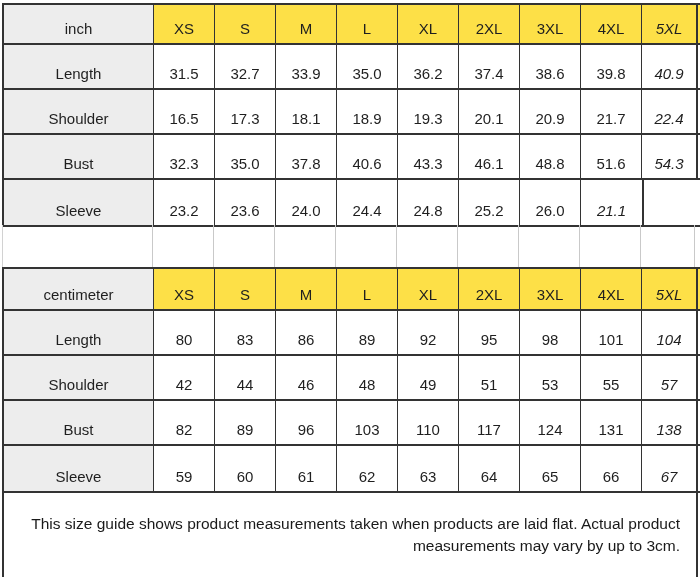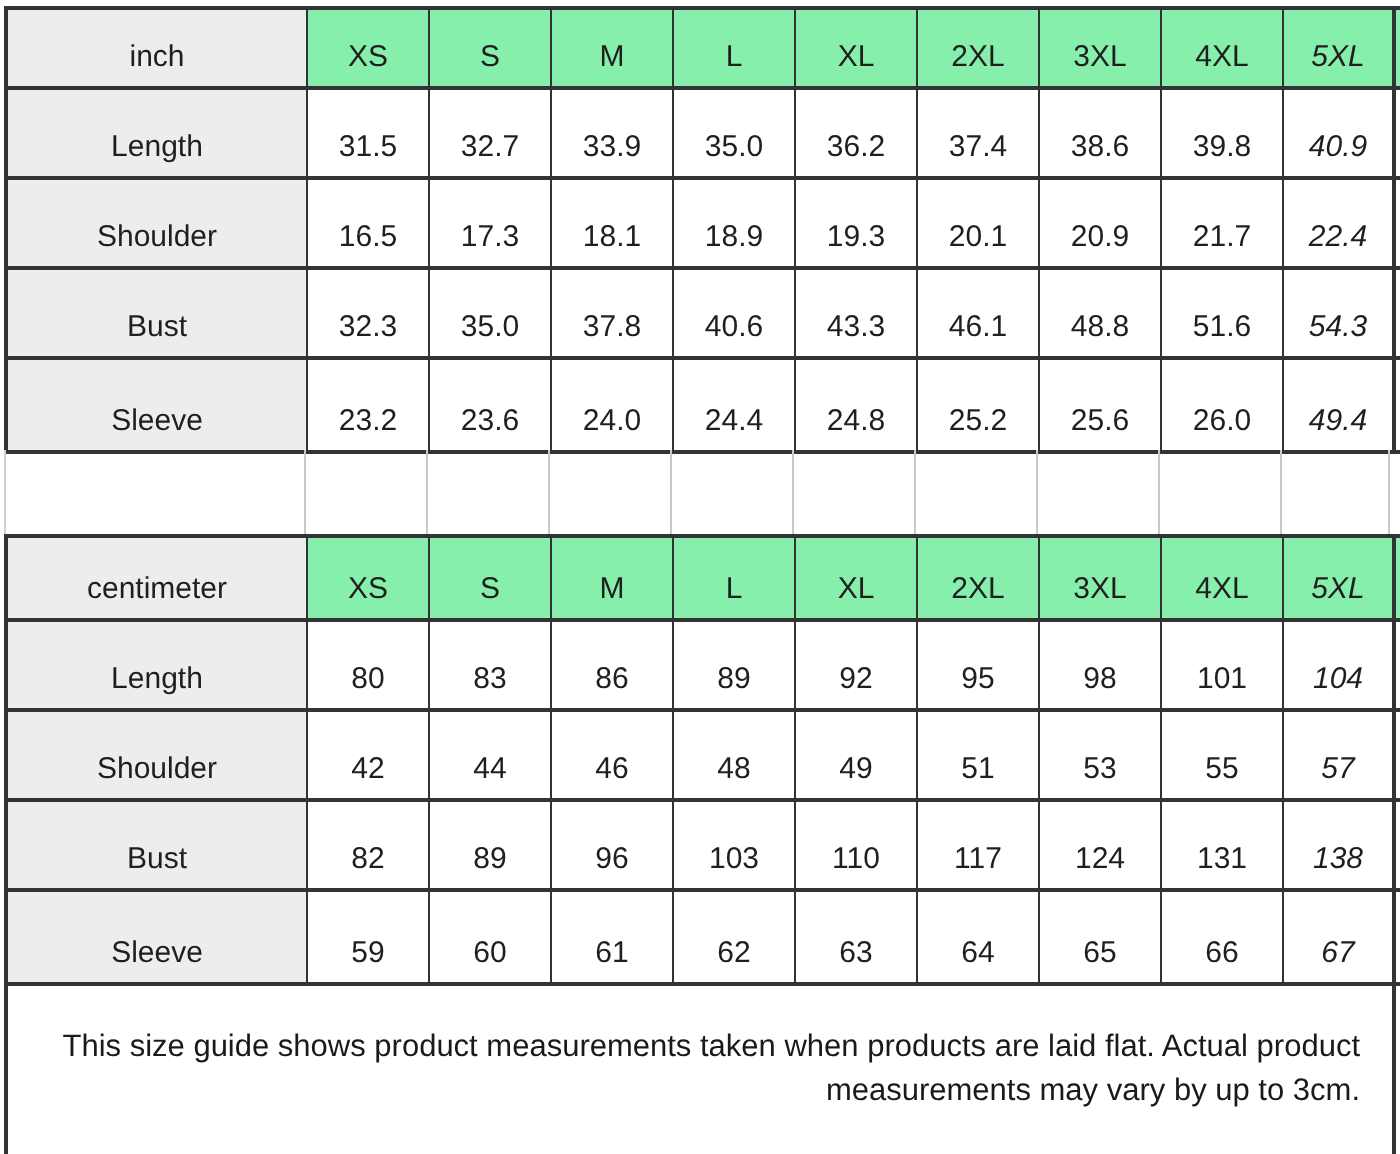--- a/index.html
+++ b/index.html
@@ -38,21 +38,21 @@
     display: flex;
     align-items: flex-end;
     justify-content: center;
     padding-bottom: 6px;
     font-size: 15px;
     border-right: 1px solid #333333;
     border-bottom: 2px solid #333333;
     background: #ffffff;
     white-space: nowrap;
   }
-  .cell.hdr       { background: #86efac; }
+  .cell.hdr       { background: #fde047; }
   .cell.label-col { background: #ededed; }
   .cell.last-size { border-right: none; font-style: italic; }
   .cell.sliver    { border-left: 2px solid #333333; border-right: none; padding: 0; }
   .cell.last-row  { border-bottom: none; }
 
   
   .spacer-row {
     position: absolute;
     left: 2px;
     top: 225px;
@@ -137,23 +137,22 @@
       <div class="cell">51.6</div>
       <div class="cell last-size">54.3</div>
       <div class="cell sliver"></div>
       <div class="cell label-col last-row">Sleeve</div>
       <div class="cell  last-row">23.2</div>
       <div class="cell  last-row">23.6</div>
       <div class="cell  last-row">24.0</div>
       <div class="cell  last-row">24.4</div>
       <div class="cell  last-row">24.8</div>
       <div class="cell  last-row">25.2</div>
-      <div class="cell  last-row">25.6</div>
       <div class="cell  last-row">26.0</div>
-      <div class="cell last-size last-row">49.4</div>
+      <div class="cell last-size last-row">21.1</div>
       <div class="cell sliver last-row"></div>
     </div>
 
   <div class="spacer-row">
       <div class="spacer-cell"></div>
       <div class="spacer-cell"></div>
       <div class="spacer-cell"></div>
       <div class="spacer-cell"></div>
       <div class="spacer-cell"></div>
       <div class="spacer-cell"></div>

